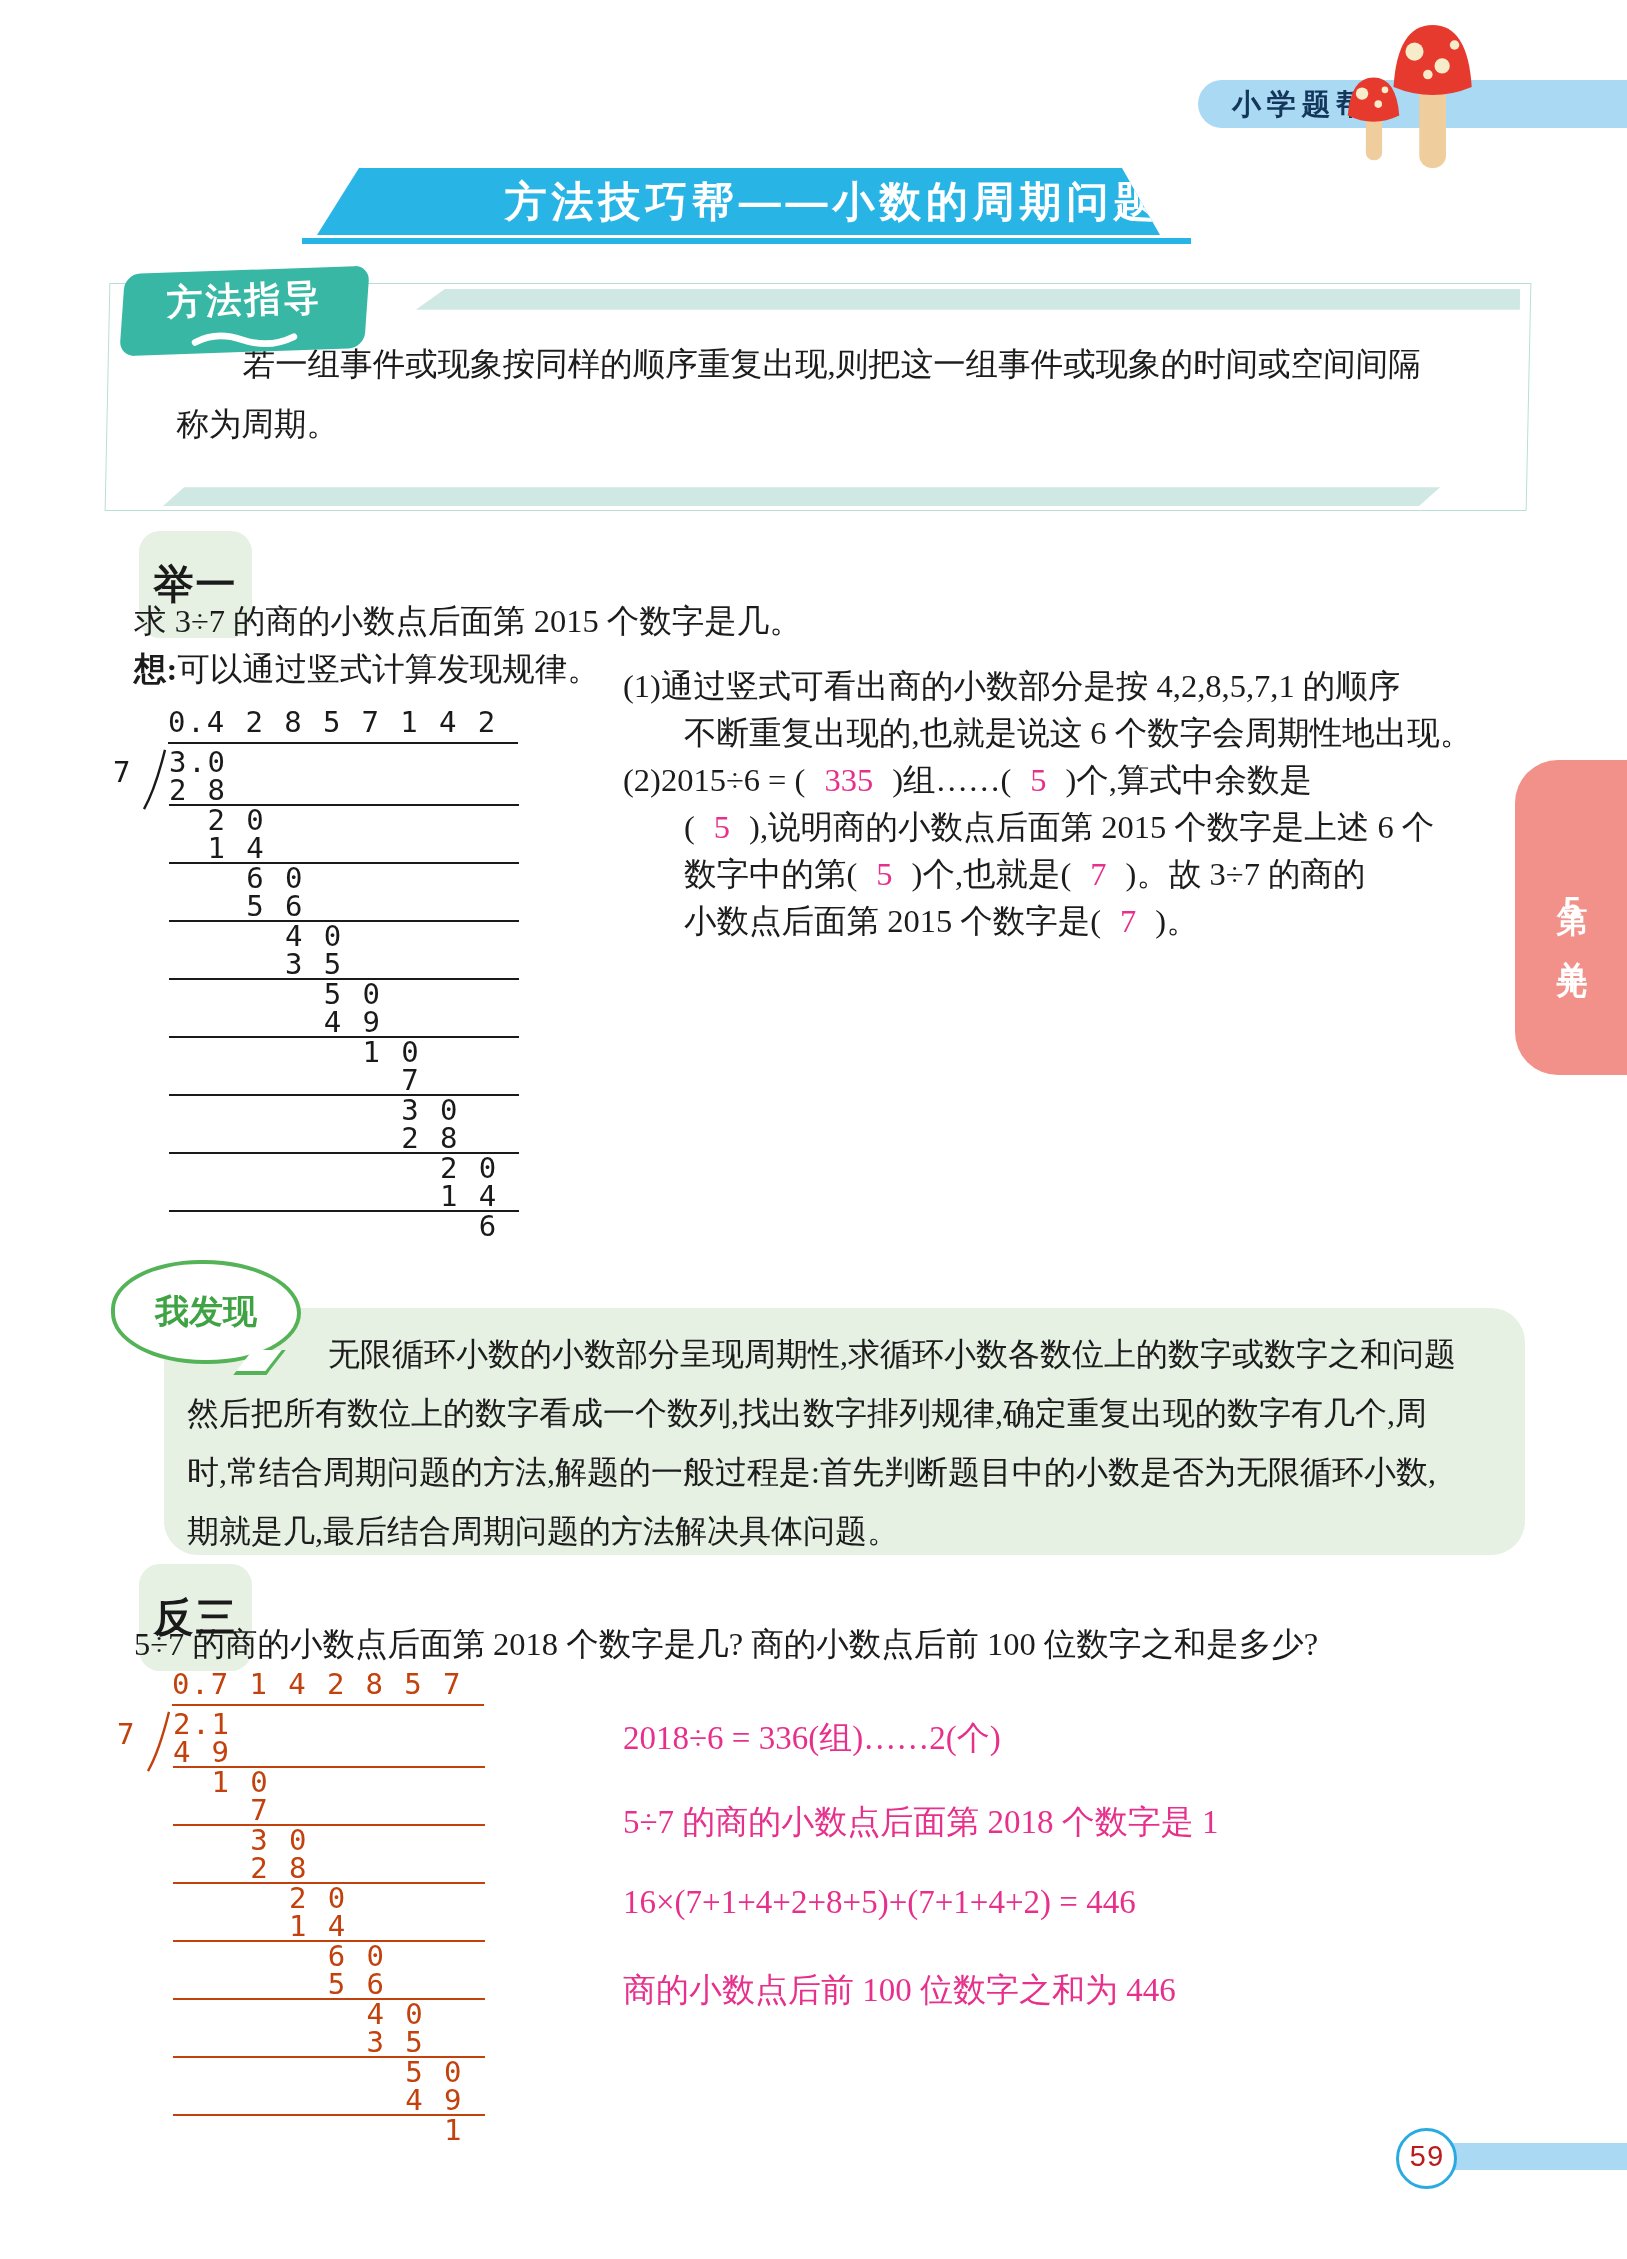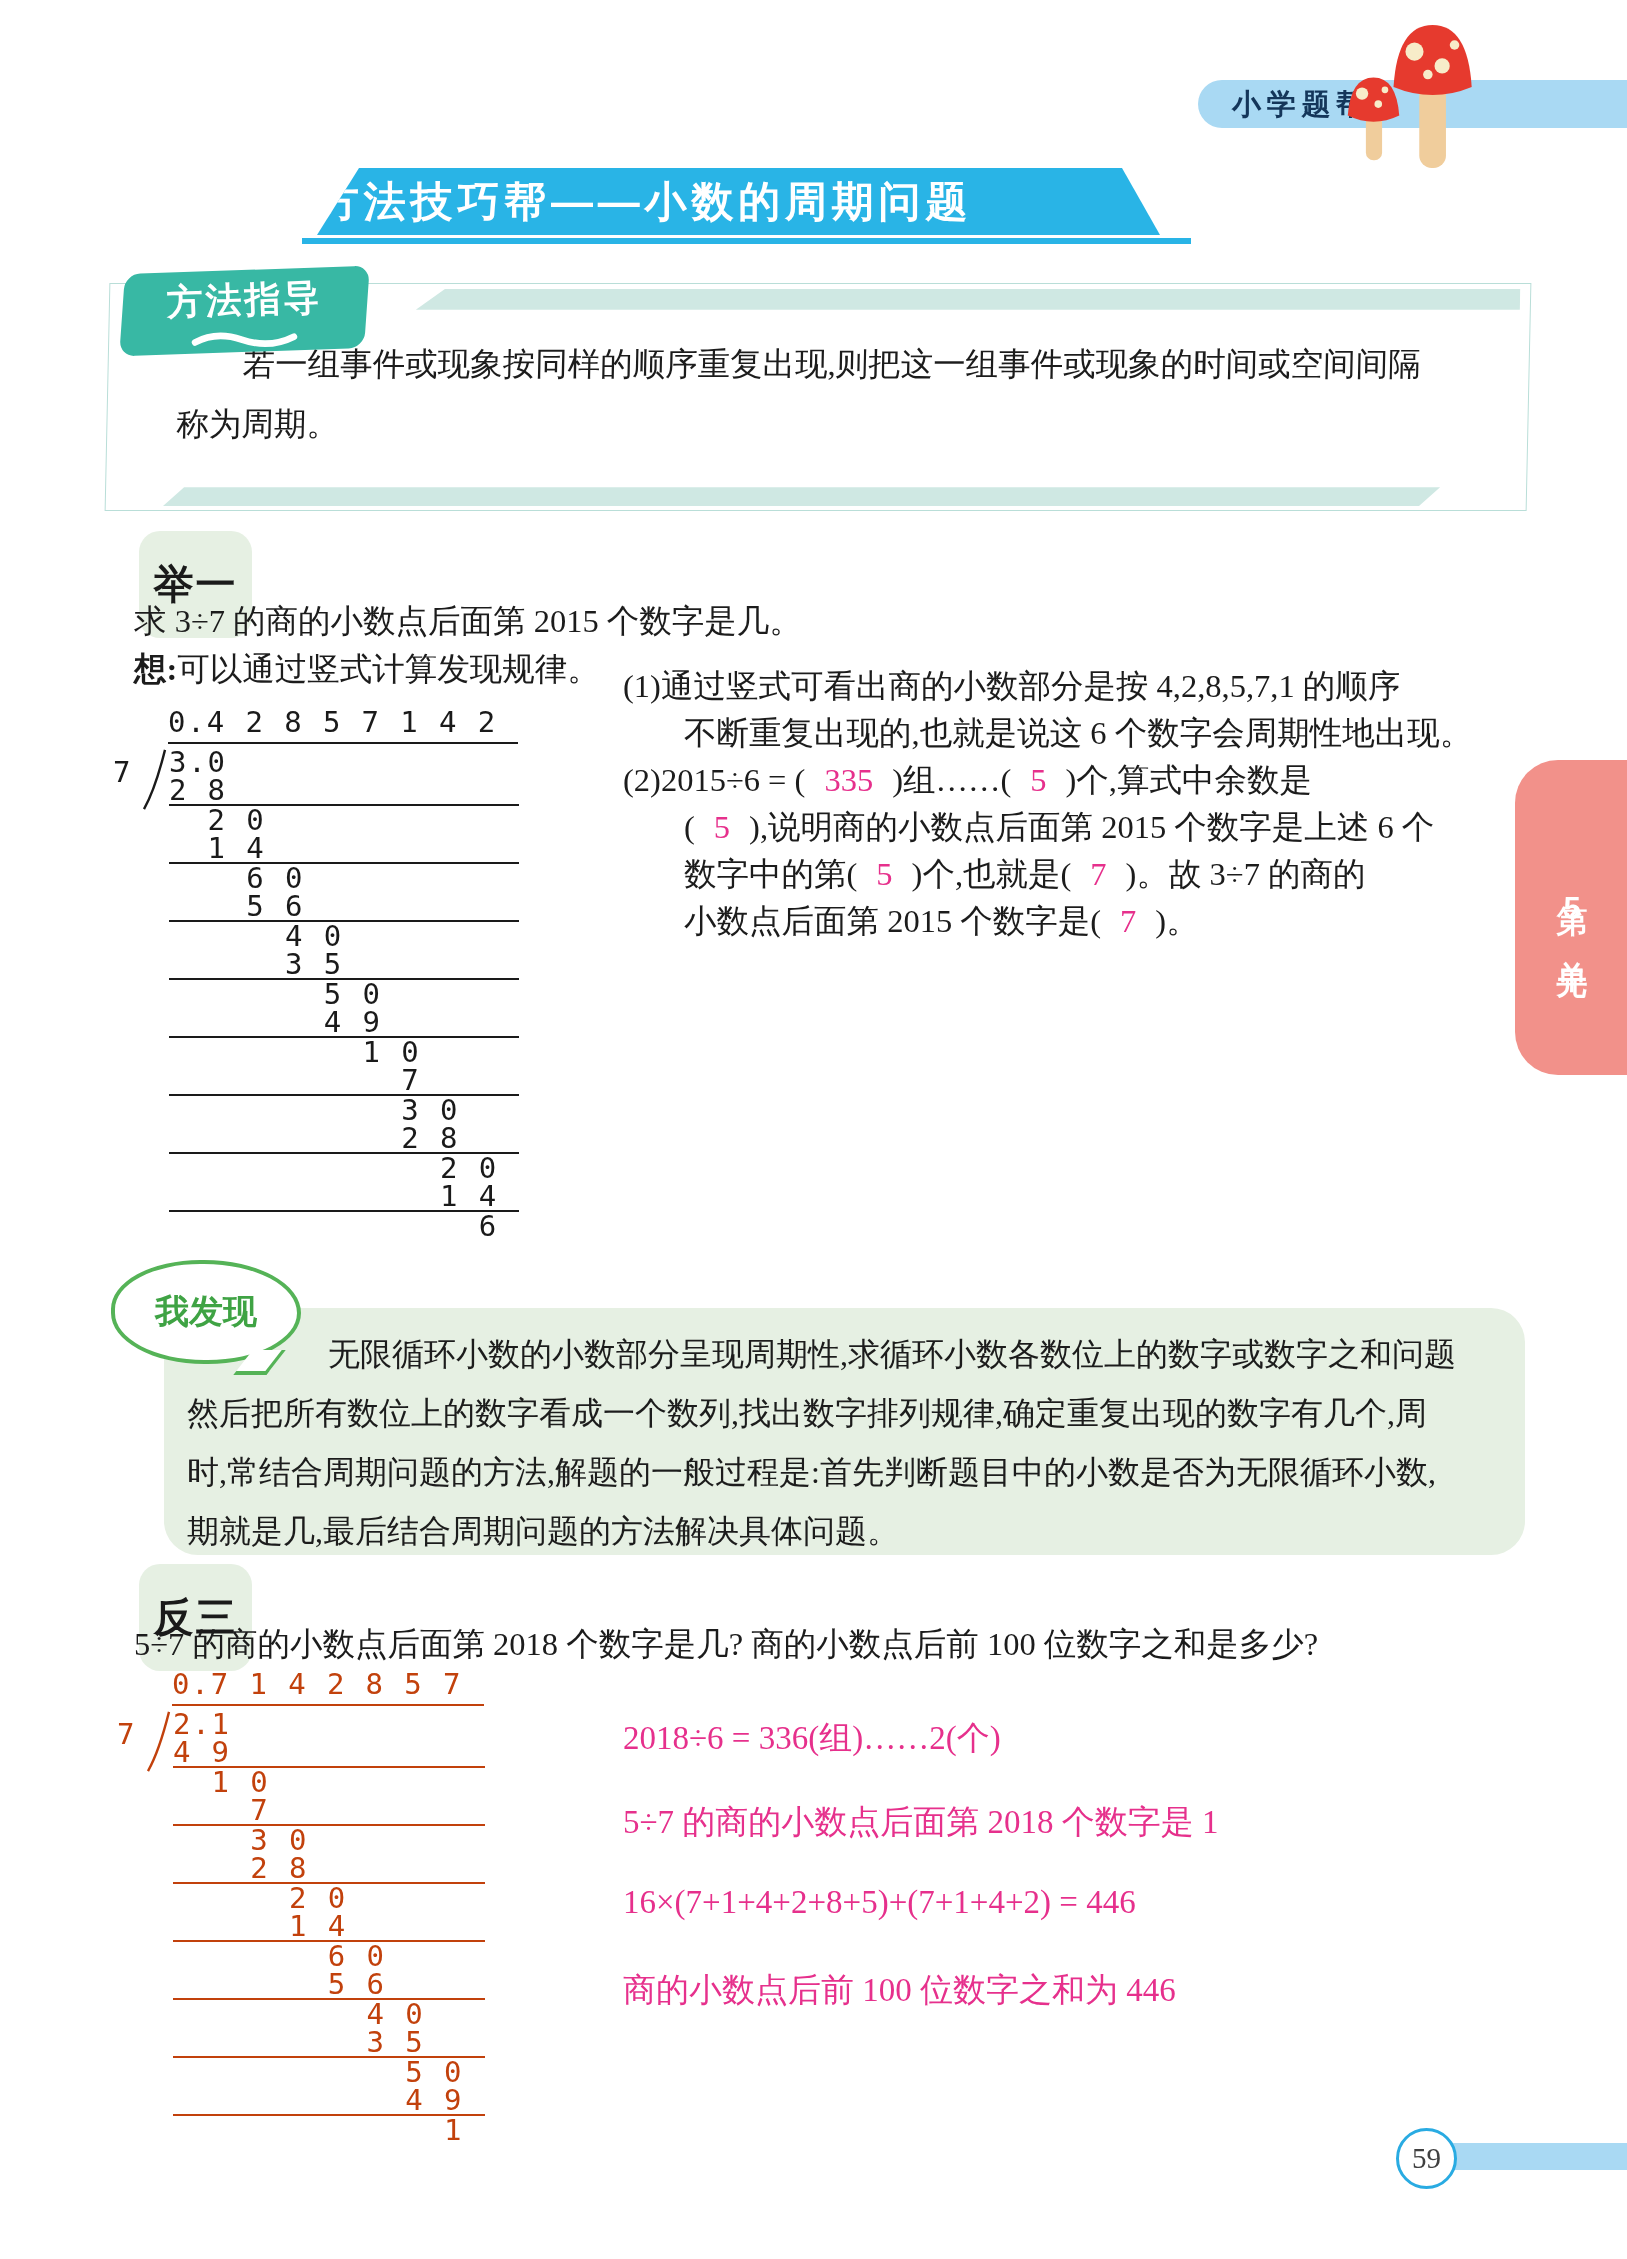--- a/index.html
+++ b/index.html
@@ -9,21 +9,21 @@
   
   .pill{position:absolute;top:80px;right:0;width:430px;height:48px;background:#a9d9f3;
         border-radius:24px 0 0 24px;}
   .pill-label{position:absolute;left:34px;top:0;line-height:48px;font-family:"Liberation Sans",sans-serif;
         font-weight:bold;font-size:29px;letter-spacing:5.7px;color:#14365a;}
   .mushrooms{position:absolute;left:1343px;top:17px;z-index:3;}
 
   
   .banner{position:absolute;left:317px;top:168px;width:843px;height:67px;background:#29b4e6;
           clip-path:polygon(42px 0,calc(100% - 38px) 0,100% 100%,0 100%);
-          display:flex;align-items:center;justify-content:flex-start;}
+          display:flex;align-items:center;justify-content:flex-end;}
   .banner-title{font-family:"Liberation Sans",sans-serif;font-weight:bold;font-size:42px;
           color:#ffffff;letter-spacing:4.8px;}
   .banner-bar{position:absolute;left:302px;top:238px;width:889px;height:5.7px;background:#29b4e6;}
 
   
   .guide{position:absolute;left:107px;top:283px;width:1420px;height:226px;background:#ffffff;
          border:1.9px solid #b9ded8;transform:skewX(-1.2deg);}
   .guide-band-top{position:absolute;left:306px;top:4.8px;right:9.6px;height:21px;background:#cfe8e3;
          clip-path:polygon(29px 0,100% 0,100% 100%,0 100%);}
   .guide-band-bottom{position:absolute;left:57px;bottom:3.8px;right:86px;height:19px;background:#cfe8e3;
@@ -90,21 +90,21 @@
         border-radius:43px 0 0 43px;display:flex;align-items:center;justify-content:center;}
   .unit-tab-label{writing-mode:vertical-rl;text-orientation:upright;
         font-family:"Liberation Sans",sans-serif;font-weight:bold;font-size:31px;color:#ffffff;
         letter-spacing:9.6px;}
 
   
   .footer-bar{position:absolute;left:1445px;top:2143px;width:183px;height:27px;background:#a9d9f3;}
   .page-badge{position:absolute;left:1396px;top:2128px;width:55px;height:55px;background:#ffffff;
         border:3.8px solid #29abe2;border-radius:50%;z-index:2;
         display:flex;align-items:center;justify-content:center;
-        font-family:Liberation Serif, serif;font-size:29px;color:#404040;}
+        font-family:Liberation Mono, monospace;font-size:29px;color:#b91c1c;}
 </style>
 </head>
 <body>
 
 <div class="page">
 
   <div class="pill">
     <span class="pill-label">小学题帮</span>
   </div>
   <div class="mushrooms">

